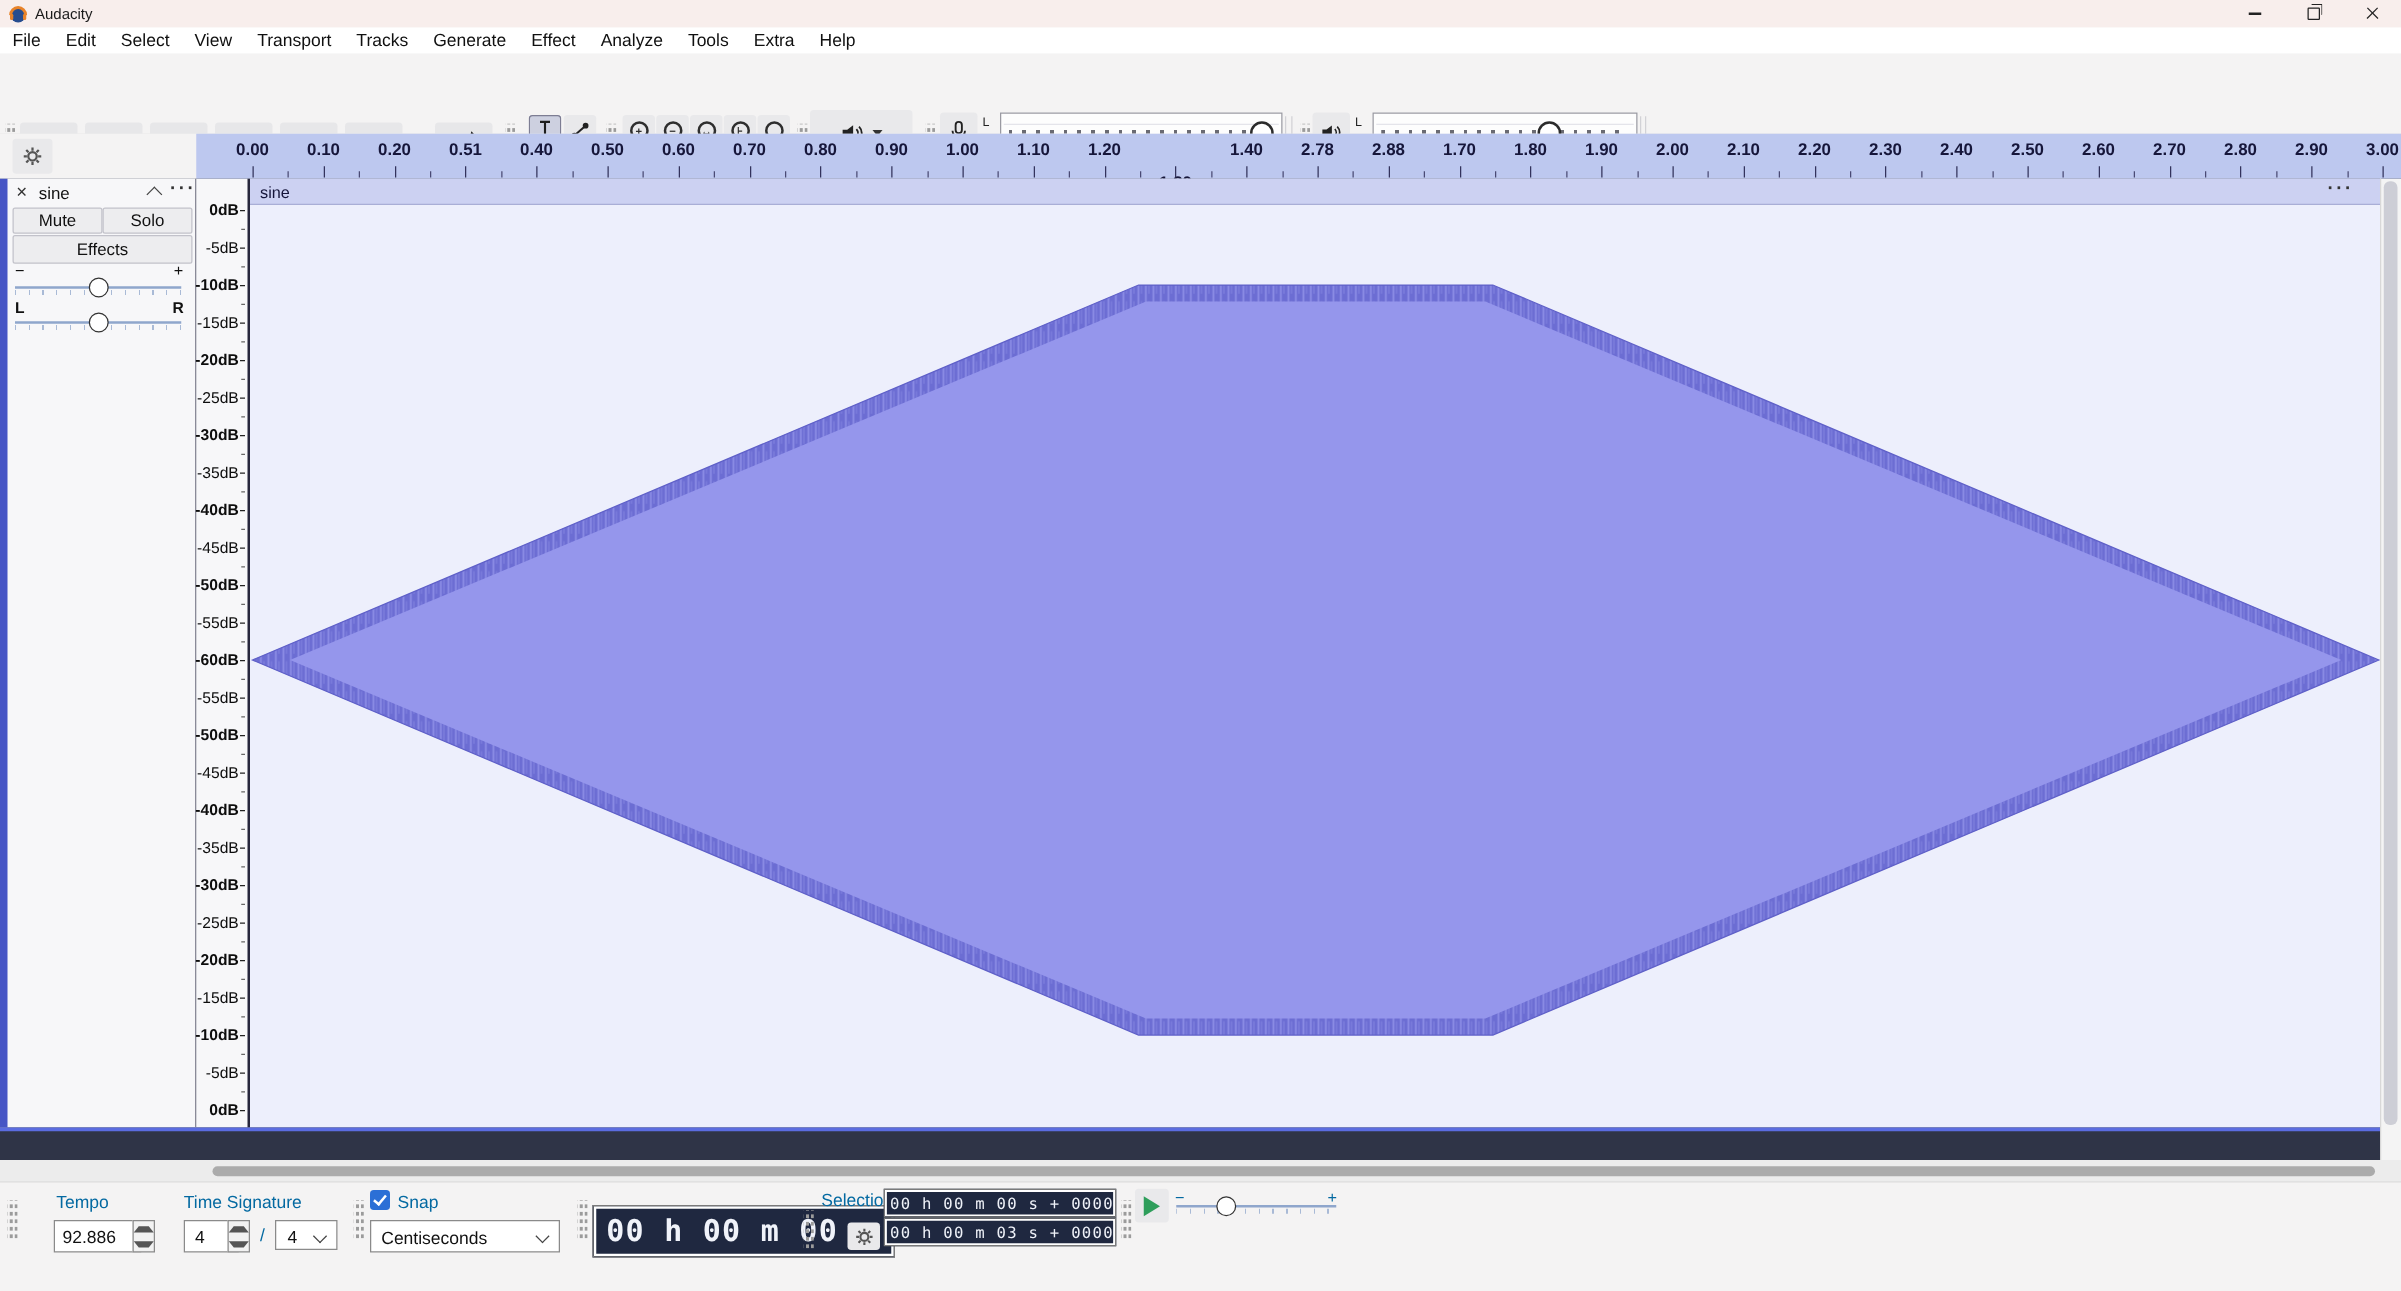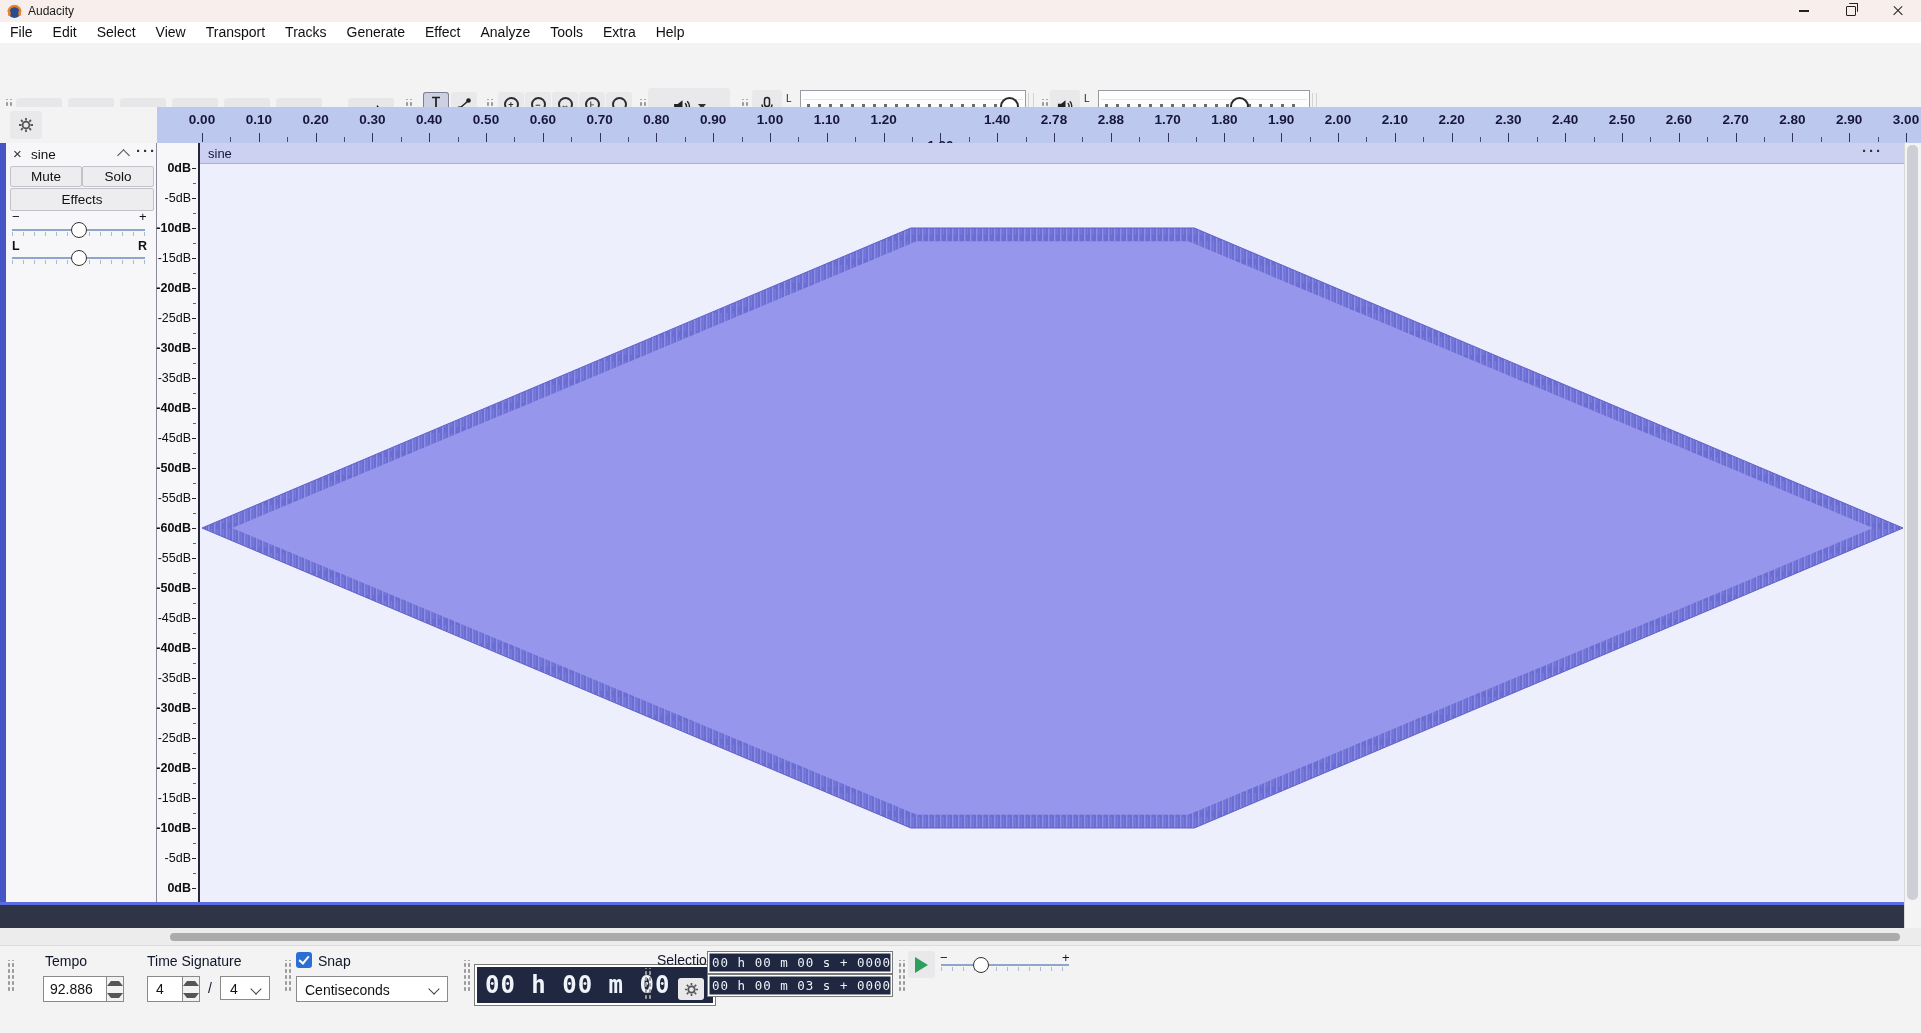--- a/index.html
+++ b/index.html
@@ -75,21 +75,21 @@
   #clip-kebab{position:absolute;right:22px;top:-1px;}
   #wave-svg{position:absolute;left:0;top:20px;}
   #vscroll{position:absolute;right:0;top:0;width:16px;height:785px;background:#f4f4f4;border-left:1px solid #d8d8d8;}
   #vscroll-thumb{position:absolute;left:2px;top:2px;width:11px;height:755px;background:#cdced6;border-radius:5px;}
   #track-underline{position:absolute;left:0;top:759px;width:1905px;height:3px;background:#5b6ce0;}
   
   #hscroll{position:absolute;left:0;top:928px;width:100%;height:17px;background:#ececec;}
   #hscroll-thumb{position:absolute;left:170px;top:5px;width:1730px;height:8px;background:#ababab;border-radius:4px;}
   
   #bottombar{position:absolute;left:0;top:945px;width:100%;height:62px;background:#f4f3f3;border-top:1px solid #dcdcdc;}
-  .bb-label{position:absolute;font-size:14px;color:#0f172a;}
+  .bb-label{position:absolute;font-size:14px;color:#0369a1;}
   .field{position:absolute;background:#fff;border:1px solid #8a8a8a;font-size:14px;display:flex;align-items:center;}
   .spin{position:absolute;width:16px;height:24px;border:1px solid #8a8a8a;background:#f2f2f2;display:flex;flex-direction:column;}
   .spin div{flex:1;display:flex;align-items:center;justify-content:center;}
   .tri-up{width:0;height:0;border-left:4px solid transparent;border-right:4px solid transparent;border-bottom:5px solid #555;}
   .tri-dn{width:0;height:0;border-left:4px solid transparent;border-right:4px solid transparent;border-top:5px solid #555;}
   .checkbox{position:absolute;width:16px;height:16px;background:#2b6fd6;border-radius:3px;}
   .checkbox::after{content:'';position:absolute;left:5px;top:2px;width:4px;height:8px;border-right:2px solid #fff;border-bottom:2px solid #fff;transform:rotate(40deg);}
   .ddown{position:absolute;background:#fff;border:1px solid #8a8a8a;font-size:14px;}
   .ddown .dda{position:absolute;right:9px;top:8px;width:7px;height:7px;border-right:1.6px solid #444;border-bottom:1.6px solid #444;transform:rotate(45deg);}
   #time-display{position:absolute;left:397px;top:18px;width:240px;height:40px;background:#1f2840;border:1px solid #7a7a7a;box-shadow:inset 0 0 0 2px #ffffff;display:flex;align-items:center;}
@@ -292,21 +292,21 @@
     <div id="timeline">
         <div class="tl-label" style="left: 45px;">0.00</div>
         <div class="tl-tick" style="left: 45px;"></div>
         <div class="tl-tick minor" style="left: 73.4px;"></div>
         <div class="tl-label" style="left: 101.8px;">0.10</div>
         <div class="tl-tick" style="left: 101.8px;"></div>
         <div class="tl-tick minor" style="left: 130.2px;"></div>
         <div class="tl-label" style="left: 158.6px;">0.20</div>
         <div class="tl-tick" style="left: 158.6px;"></div>
         <div class="tl-tick minor" style="left: 187px;"></div>
-        <div class="tl-label" style="left: 215.4px;">0.30</div>
+        <div class="tl-label" style="left: 215.4px;">0.51</div>
         <div class="tl-tick" style="left: 215.4px;"></div>
         <div class="tl-tick minor" style="left: 243.8px;"></div>
         <div class="tl-label" style="left: 272.2px;">0.40</div>
         <div class="tl-tick" style="left: 272.2px;"></div>
         <div class="tl-tick minor" style="left: 300.6px;"></div>
         <div class="tl-label" style="left: 329px;">0.50</div>
         <div class="tl-tick" style="left: 329px;"></div>
         <div class="tl-tick minor" style="left: 357.4px;"></div>
         <div class="tl-label" style="left: 385.8px;">0.60</div>
         <div class="tl-tick" style="left: 385.8px;"></div>

